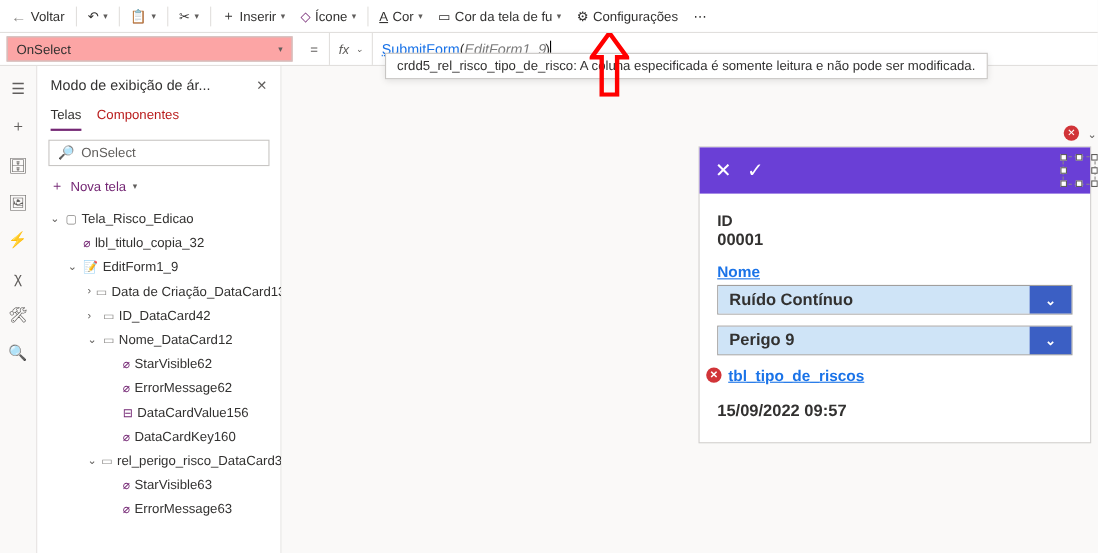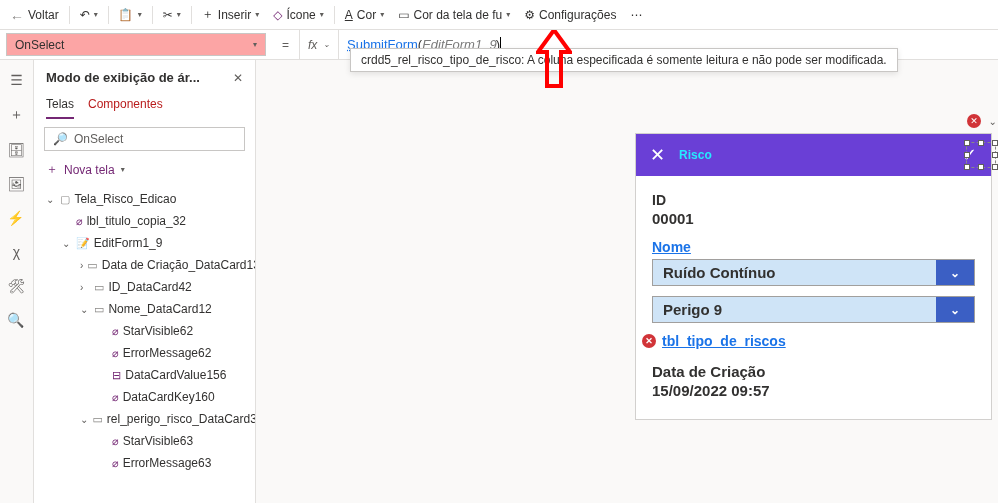--- a/index.html
+++ b/index.html
@@ -22,21 +22,21 @@
     
     .error-tooltip { position: absolute; left: 350px; top: 18px; background: #fff; border: 1px solid #c8c6c4; padding: 4px 10px; font-size: 12px; color: #323130; box-shadow: 0 2px 6px rgba(0,0,0,.1); white-space: nowrap; z-index: 50; }
     
     .main { display: flex; height: calc(100% - 60px); }
     
     .rail { width: 34px; background: #faf9f8; display: flex; flex-direction: column; align-items: center; padding-top: 12px; gap: 18px; border-right: 1px solid #e1dfdd; }
     .rail-icon { color: #605e5c; cursor: pointer; font-size: 14px; }
     
     .tree-panel { width: 222px; background: #fff; border-right: 1px solid #e1dfdd; display: flex; flex-direction: column; }
     .tree-header { display: flex; justify-content: space-between; align-items: center; padding: 10px 12px 6px; }
-    .tree-title { font-weight: 700; font-size: 13px; }
+    .tree-title { font-weight: 400; font-size: 13px; }
     .tree-close { cursor: pointer; color: #605e5c; }
     .tree-tabs { display: flex; gap: 14px; padding: 0 12px; font-size: 12px; }
     .tree-tab { padding: 6px 0; cursor: pointer; color: #b91c1c; }
     .tree-tab.active { color: #323130; border-bottom: 2px solid #742774; }
     .search-box { margin: 8px 10px 4px; border: 1px solid #c8c6c4; padding: 4px 8px; display: flex; align-items: center; gap: 6px; font-size: 12px; color: #605e5c; }
     .new-screen { padding: 6px 12px; color: #742774; font-size: 12px; cursor: pointer; display: flex; align-items: center; gap: 6px; }
     .tree-list { flex: 1; overflow: auto; padding: 4px 0; font-size: 12px; }
     .tree-node { display: flex; align-items: center; gap: 4px; padding: 4px 4px 4px 12px; cursor: pointer; white-space: nowrap; }
     .exp { width: 10px; color: #605e5c; font-size: 10px; }
     .tree-icon { color: #742774; font-size: 11px; }
@@ -253,21 +253,20 @@
         </div>
     </div>
   </div>
 
   <div class="canvas">
     <div class="phone">
       <div class="badge-x">✕</div>
       <div class="badge-chev">⌄</div>
       <div class="phone-header" style="background:#6a3fd6">
         <span class="phone-x">✕</span>
-        <span class="phone-title" style="color:#26e8ff">Risco</span>
         <span class="phone-check">✓</span>
         <div class="selection">
           <div class="sel-handle sel-tl"></div>
             <div class="sel-handle sel-tr"></div>
           <div class="sel-handle sel-bl"></div>
             <div class="sel-handle sel-br"></div>
           <div class="sel-handle sel-ml"></div>
             <div class="sel-handle sel-mr"></div>
           <div class="sel-handle sel-mt"></div>
             <div class="sel-handle sel-mb"></div>
@@ -282,19 +281,18 @@
           <div class="combo-btn">⌄</div>
         </div>
         <div class="combo">
           <div class="combo-text">Perigo 9</div>
           <div class="combo-btn">⌄</div>
         </div>
         <div class="err-line">
           <span class="err-dot">✕</span>
           <span class="field-label link" style="margin:0">tbl_tipo_de_riscos</span>
         </div>
-        <div class="field-label" style="font-size:15px">Data de Criação</div>
         <div class="field-value">15/09/2022 09:57</div>
       </div>
     </div>
 
   </div>
 </div>
 
 </body></html>

